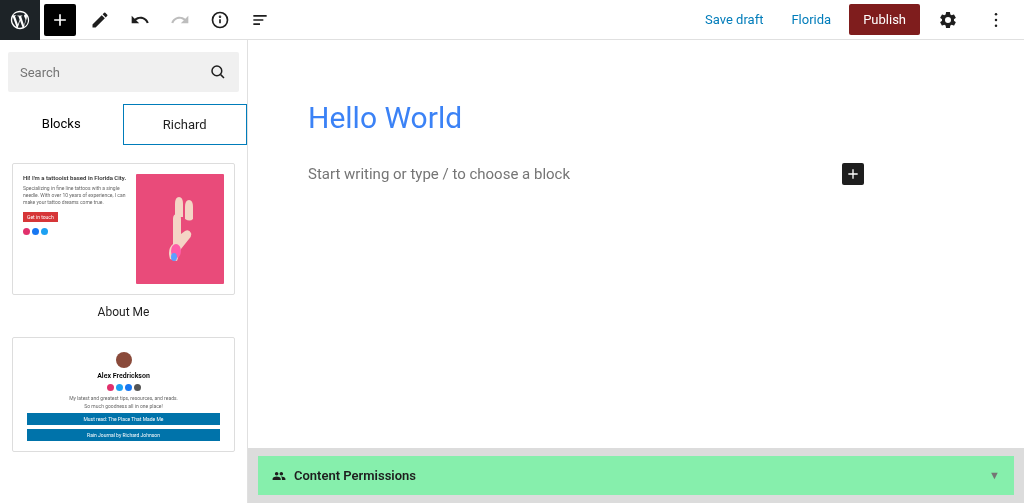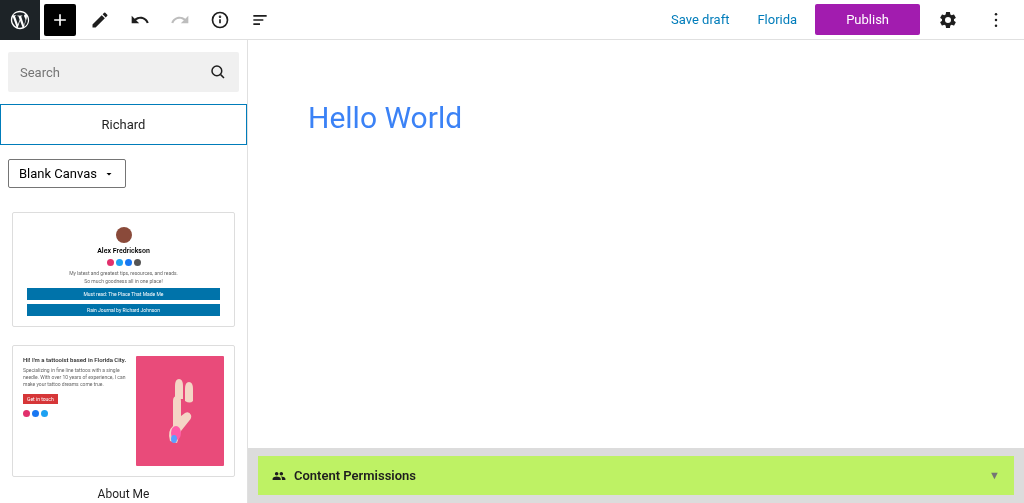--- a/index.html
+++ b/index.html
@@ -7,21 +7,21 @@
 
 .topbar { height: 40px; display: flex; align-items: center; border-bottom: 1px solid #e0e0e0; }
 .wp-logo { width: 40px; height: 40px; background: #1d2327; display: flex; align-items: center; justify-content: center; }
 .wp-logo svg { fill: #fff; }
 .btn-sq { width: 32px; height: 32px; margin: 4px; display: flex; align-items: center; justify-content: center; cursor: pointer; border-radius: 2px; }
 .btn-add { background: #000; color: #fff; }
 .btn-icon { color: #1e1e1e; }
 .btn-icon.disabled { color: #bdbdbd; }
 .topbar-right { margin-left: auto; display: flex; align-items: center; gap: 8px; padding-right: 8px; }
 .link-btn { color: #007cba; font-size: 13px; padding: 6px 10px; cursor: pointer; }
-.publish-btn { background: #a21caf; color: #fff; font-size: 13px; padding: 8px 31px; cursor: pointer; border-radius: 2px; }
+.publish-btn { background: #7f1d1d; color: #fff; font-size: 13px; padding: 8px 14px; cursor: pointer; border-radius: 2px; }
 
 .main { display: flex; height: calc(100% - 40px); }
 .sidebar { width: 248px; background: #fff; border-right: 1px solid #e0e0e0; overflow-y: auto; position: relative; }
 .sidebar::-webkit-scrollbar { width: 8px; }
 .sidebar::-webkit-scrollbar-thumb { background: #c0c0c0; border-radius: 4px; }
 .search-box { margin: 12px 8px; background: #f0f0f0; height: 40px; display: flex; align-items: center; padding: 0 12px; border-radius: 2px; }
 .search-box input { flex: 1; border: none; background: transparent; outline: none; font-size: 13px; color: #a21caf; }
 .search-box input::placeholder { color: #757575; }
 
 .tabs { display: flex; }
@@ -50,21 +50,21 @@
 .pattern-preview2 .bar-btn { background: #0073aa; color: #fff; font-size: 5px; padding: 3px 0; margin: 4px 4px 0; }
 
 .content { flex: 1; background: #fff; display: flex; flex-direction: column; position: relative; }
 .editor { flex: 1; padding: 60px 160px 0 60px; position: relative; }
 .title { font-size: 30px; font-weight: 400; color: #3b82f6; margin-bottom: 28px; }
 .placeholder-row { display: flex; align-items: center; justify-content: space-between; }
 .placeholder-text { color: #757575; font-size: 15px; }
 .add-block-btn { width: 22px; height: 22px; background: #1e1e1e; color: #fff; display: flex; align-items: center; justify-content: center; cursor: pointer; border-radius: 2px; font-size: 16px; }
 
 .bottom-panel { position: absolute; bottom: 0; left: 0; right: 0; background: #dcdcdc; padding: 8px 10px; }
-.bottom-panel-inner { background: #bef264; padding: 12px 14px; display: flex; align-items: center; justify-content: space-between; }
+.bottom-panel-inner { background: #86efac; padding: 12px 14px; display: flex; align-items: center; justify-content: space-between; }
 .bottom-panel-inner .lbl { font-size: 13px; font-weight: 600; color: #1e1e1e; display: flex; align-items: center; gap: 8px; }
 .chev { color: #757575; font-size: 11px; }
 </style>
 </head>
 <body>
 
 <div class="topbar">
   <div class="wp-logo">
     <svg width="22" height="22" viewBox="0 0 24 24">
         <path d="M12 2C6.5 2 2 6.5 2 12s4.5 10 10 10 10-4.5 10-10S17.5 2 12 2zM3.5 12c0-1.2.3-2.4.7-3.4l4 11C5.6 18 3.5 15.3 3.5 12zm8.5 8.5c-.8 0-1.6-.1-2.4-.3l2.5-7.4 2.6 7.2c-.9.3-1.8.5-2.7.5zm1.2-12.5c.5 0 1-.1 1-.1.5 0 .4-.7-.1-.7 0 0-1.4.1-2.3.1-.8 0-2.3-.1-2.3-.1-.5 0-.5.7-.1.7 0 0 .4.1.9.1l1.3 3.7L9.7 17l-3.2-9.5c.5 0 1-.1 1-.1.5 0 .4-.7-.1-.7 0 0-1.4.1-2.3.1h-.5C6.1 4.6 8.9 3.5 12 3.5c2.3 0 4.4.9 6 2.3h-.1c-.9 0-1.5.8-1.5 1.6 0 .7.4 1.4.9 2.1.3.6.7 1.3.7 2.4 0 .7-.3 1.6-.7 2.8l-.9 2.9-3.2-9.6zm3.1 11.3l2.6-7.5c.5-1.2.6-2.2.6-3.1 0-.3 0-.6-.1-.9 1 1.8 1.5 3.8 1.1 6-.4 2.4-1.9 4.5-4.2 5.5z"></path>
@@ -124,44 +124,22 @@
 <div class="main">
   <div class="sidebar">
     <div class="search-box">
       <input type="text" placeholder="Search" style="">
       <svg width="18" height="18" viewBox="0 0 24 24" fill="none" stroke="#1e1e1e" stroke-width="2">
           <circle cx="10.5" cy="10.5" r="6.5"></circle>
           <line x1="20" y1="20" x2="15.5" y2="15.5"></line>
         </svg>
     </div>
     <div class="tabs">
+      <div class="tab">Blocks</div>
       <div class="tab active">Richard</div>
-    </div>
-    <div class="filter-dropdown">
-      <span>Blank Canvas</span>
-      <svg width="12" height="12" viewBox="0 0 24 24" fill="currentColor">
-          <path d="M7 10l5 5 5-5z"></path>
-        </svg>
-    </div>
-
-    <div class="pattern-card">
-      <div class="pattern-preview2">
-        <div class="avatar"></div>
-        <div class="name">Alex Fredrickson</div>
-        <div class="socials2">
-          <span style="background:#e1306c"></span>
-            <span style="background:#1da1f2"></span>
-            <span style="background:#1877f2"></span>
-            <span style="background:#555"></span>
-        </div>
-        <div class="desc">My latest and greatest tips, resources, and reads.</div>
-        <div class="desc">So much goodness all in one place!</div>
-        <div class="bar-btn">Must read: The Place That Made Me</div>
-        <div class="bar-btn">Rain Journal by Richard Johnson</div>
-      </div>
     </div>
 
     <div class="pattern-card">
       <div class="pattern-preview">
         <div class="pattern-text-col">
           <div class="hdr">Hi! I'm a tattooist based in Florida City.</div>
           <div class="body">Specializing in fine line tattoos with a single needle. With over 10 years of experience, I can make your tattoo dreams come true.</div>
           <span class="cta">Get in touch</span>
           <div class="socials">
             <span style="background:#e1306c"></span>
@@ -174,25 +152,50 @@
             <path d="M18 55 L18 30 Q18 25 22 25 Q26 25 26 30 L26 45 L30 42 Q34 40 36 44 Q37 47 34 50 L26 60 L22 72 L15 70 Q12 60 18 55 Z" fill="#f4d5c5"></path>
             <path d="M20 15 Q20 8 24 8 Q28 8 28 15 L28 28 L20 28 Z" fill="#f4d5c5"></path>
             <path d="M30 18 Q30 11 34 11 Q38 11 38 18 L38 30 Q35 33 30 30 Z" fill="#f4d5c5"></path>
             <ellipse cx="21" cy="62" rx="5" ry="7" fill="#ff5ca8"></ellipse>
             <ellipse cx="19" cy="68" rx="3" ry="4" fill="#5c9fff"></ellipse>
           </svg>
         </div>
       </div>
       <div class="pattern-label">About Me</div>
     </div>
+
+    <div class="pattern-card">
+      <div class="pattern-preview2">
+        <div class="avatar"></div>
+        <div class="name">Alex Fredrickson</div>
+        <div class="socials2">
+          <span style="background:#e1306c"></span>
+            <span style="background:#1da1f2"></span>
+            <span style="background:#1877f2"></span>
+            <span style="background:#555"></span>
+        </div>
+        <div class="desc">My latest and greatest tips, resources, and reads.</div>
+        <div class="desc">So much goodness all in one place!</div>
+        <div class="bar-btn">Must read: The Place That Made Me</div>
+        <div class="bar-btn">Rain Journal by Richard Johnson</div>
+      </div>
+    </div>
   </div>
 
   <div class="content">
     <div class="editor">
       <h1 class="title">Hello World</h1>
+      <div class="placeholder-row">
+        <span class="placeholder-text">Start writing or type / to choose a block</span>
+        <span class="add-block-btn">
+          <svg width="16" height="16" viewBox="0 0 24 24" fill="currentColor">
+              <path d="M11 5h2v6h6v2h-6v6h-2v-6H5v-2h6z"></path>
+            </svg>
+        </span>
+      </div>
     </div>
     <div class="bottom-panel">
       <div class="bottom-panel-inner">
         <span class="lbl">
           <svg width="14" height="14" viewBox="0 0 24 24" fill="currentColor">
               <path d="M16 11c1.66 0 3-1.34 3-3s-1.34-3-3-3-3 1.34-3 3 1.34 3 3 3zm-8 0c1.66 0 3-1.34 3-3S9.66 5 8 5 5 6.34 5 8s1.34 3 3 3zm0 2c-2.33 0-7 1.17-7 3.5V19h14v-2.5c0-2.33-4.67-3.5-7-3.5zm8 0c-.29 0-.62.02-.97.05 1.16.84 1.97 1.97 1.97 3.45V19h6v-2.5c0-2.33-4.67-3.5-7-3.5z"></path>
             </svg>
           <span>Content Permissions</span>
         </span>
         <span class="chev">▼</span>

